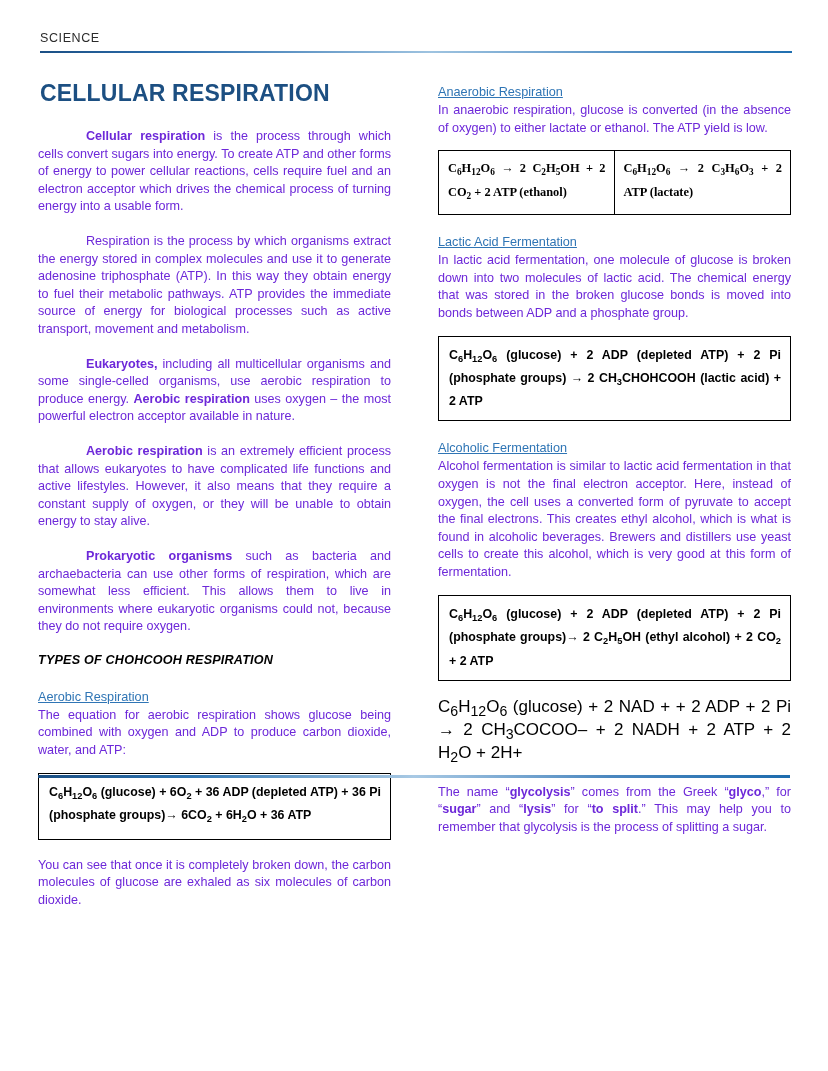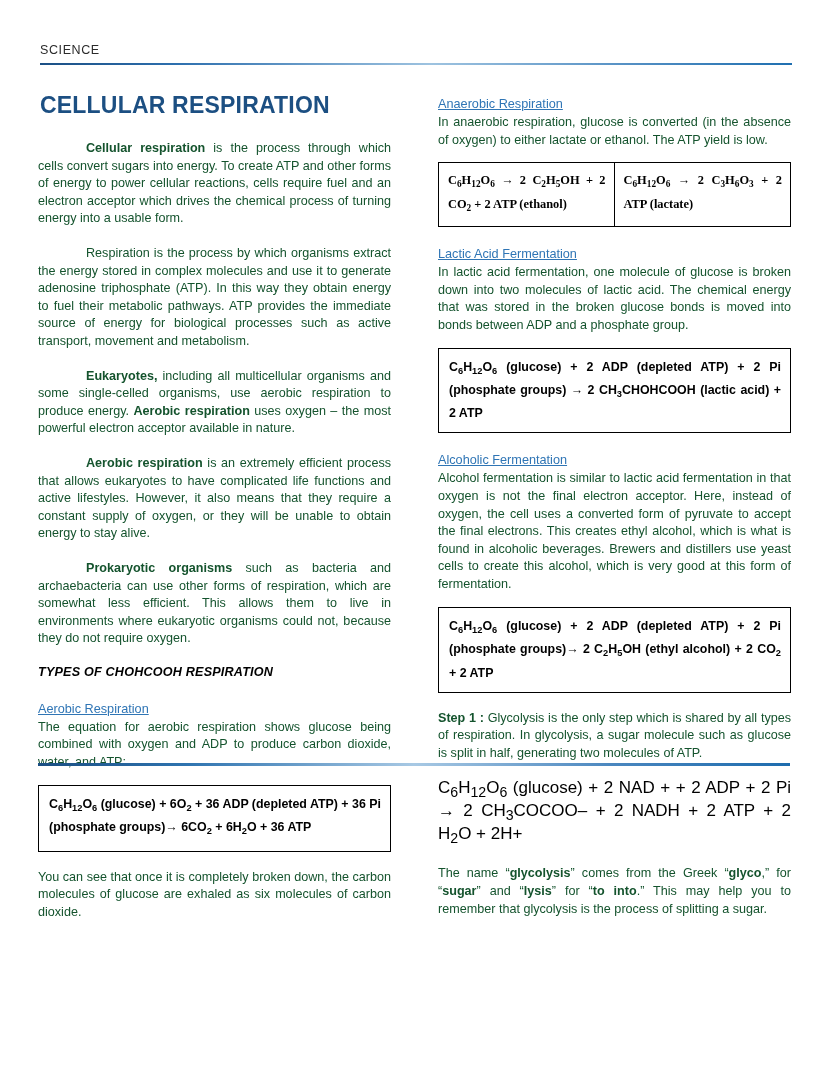--- a/index.html
+++ b/index.html
@@ -10,25 +10,25 @@
   body {
     width: 828px;
     height: 1071px;
     font-family: "Liberation Sans", sans-serif;
     color: #000000;
     position: relative;
     overflow: hidden;
   }
   .page {
     position: absolute;
-    left: 0; top: 0;
+    left: 0; top: 12px;
     width: 828px;
     height: 810px;
     box-sizing: border-box;
-    padding: 44px 38px 0 38px;
+    padding: 20px 38px 0 38px;
   }
 
   
   .doc-header {
     padding-left: 2px;
   }
   .kicker {
     font-size: 12.5px;
     letter-spacing: 0.6px;
     color: #2b2b2b;
@@ -63,21 +63,21 @@
   }
   .col-right {
     margin-top: -46px;
   }
 
   p.body {
     font-size: 12.6px;
     line-height: 17.6px;
     text-align: justify;
     margin: 0 0 17px 0;
-    color: #14532d;
+    color: #6d28d9;
   }
   p.body.indent::before {
     content: "";
     display: inline-block;
     width: 48px;
   }
   p.tight {
     margin-bottom: 13px;
   }
   b, strong { font-weight: bold; }
@@ -224,23 +224,22 @@
       <div class="sub-wrap">
         <span class="sub">Alcoholic Fermentation</span>
       </div>
       <p class="body tight"><span>Alcohol fermentation is similar to lactic acid fermentation in that oxygen is not the final electron acceptor. Here, instead of oxygen, the cell uses a converted form of pyruvate to accept the final electrons. This creates ethyl alcohol, which is what is found in alcoholic beverages. Brewers and distillers use yeast cells to create this alcohol, which is very good at this form of fermentation.</span></p>
 
       <div class="eqbox">
         <span class="eq-mono">C<sub>6</sub>H<sub>12</sub>O<sub>6</sub> (glucose) + 2 ADP (depleted ATP) + 2 Pi (phosphate groups)→ 2 C<sub>2</sub>H<sub>5</sub>OH (ethyl alcohol) + 2 CO<sub>2</sub> + 2 ATP</span>
       </div>
 
 
-      <p class="body"><b>Step 1 :</b><span> Glycolysis is the only step which is shared by all types of respiration. In glycolysis, a sugar molecule such as glucose is split in half, generating two molecules of ATP.</span></p>
 
       <p class="formula-line">C<sub>6</sub>H<sub>12</sub>O<sub>6</sub> (glucose) + 2 NAD + + 2 ADP + 2 Pi → 2 CH<sub>3</sub>COCOO– + 2 NADH + 2 ATP + 2 H<sub>2</sub>O + 2H+</p>
 
-      <p class="body"><span>The name “</span><b>glycolysis</b><span>” comes from the Greek “</span><b>glyco</b><span>,” for “</span><b>sugar</b><span>” and “</span><b>lysis</b><span>” for “</span><b>to into</b><span>.” This may help you to remember that glycolysis is the process of splitting a sugar.</span></p>
+      <p class="body"><span>The name “</span><b>glycolysis</b><span>” comes from the Greek “</span><b>glyco</b><span>,” for “</span><b>sugar</b><span>” and “</span><b>lysis</b><span>” for “</span><b>to split</b><span>.” This may help you to remember that glycolysis is the process of splitting a sugar.</span></p>
 
     </div>
   </div>
 
   <div class="rule-bottom"></div>
 </div>
 
 </body></html>

